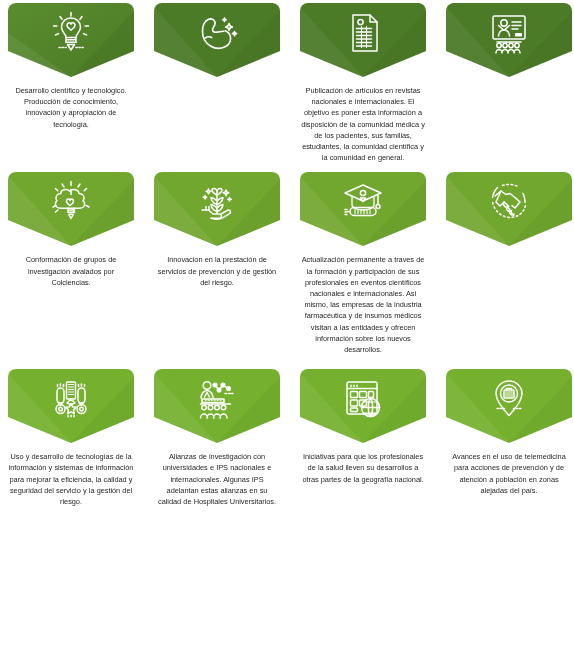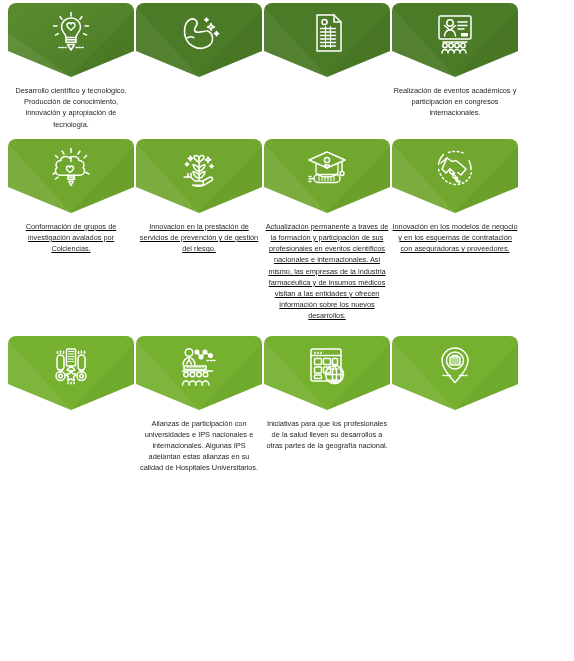--- a/index.html
+++ b/index.html
@@ -15,25 +15,25 @@
   }
   .infographic {
     width: 574px;
     position: relative;
   }
   .row {
     display: flex;
     width: 574px;
     box-sizing: border-box;
     padding: 0 8px;
-    gap: 2px;
+    gap: 20px;
     align-items: flex-start;
   }
   .row-1 { padding-top: 3px; }
-  .row-2 { padding-top: 9px; text-decoration: underline; }
+  .row-2 { padding-top: 9px; }
   .row-3 { padding-top: 14px; }
 
   .cell {
     width: 126px;
     flex: 0 0 126px;
     display: flex;
     flex-direction: column;
     align-items: center;
   }
 
@@ -142,20 +142,21 @@
         <span class="badge-icon">
           <svg viewBox="0 0 48 44" fill="none" stroke="#ffffff" stroke-width="1.5" stroke-linecap="round" stroke-linejoin="round">
             <path d="M14 4h17l7 7v29H14z"></path>
             <path d="M31 4v7h7"></path>
             <circle cx="21.5" cy="11" r="2.6"></circle>
             <path d="M17.5 17.5h15M17.5 21h15M17.5 24.5h15M17.5 28h15M17.5 31.5h15M17.5 35h15"></path>
             <path d="M22.5 15.5v21M27.5 15.5v21" stroke-width="1.1"></path>
           </svg>
         </span>
       </div>
+      <div class="caption">Publicación de artículos en revistas nacionales e internacionales. El objetivo es poner esta información a disposición de la comunidad médica y de los pacientes, sus familias, estudiantes, la comunidad científica y la comunidad en general.</div>
     </div>
 
     <div class="cell">
       <div class="badge">
         <svg class="badge-shape" viewBox="0 0 126 74">
           <path d="M8,0 H118 A8,8 0 0 1 126,8 V48 L63,74 L0,48 V8 A8,8 0 0 1 8,0 Z" fill="#4b7b26"></path>
           <path d="M126,8 L63,74 L126,48 Z" fill="#3f6b1f" opacity="0.28"></path>
           <path d="M0,4 L63,74 L0,48 Z" fill="#ffffff" opacity="0.06"></path>
         </svg>
         <span class="badge-icon">
@@ -168,21 +169,20 @@
             <rect x="30" y="22" width="7" height="3.5" rx="0.7" fill="#ffffff" stroke="none"></rect>
             <path d="M12 31h24"></path>
             <circle cx="14" cy="34.5" r="2.2"></circle>
             <circle cx="20" cy="34.5" r="2.2"></circle>
             <circle cx="26" cy="34.5" r="2.2"></circle>
             <circle cx="32" cy="34.5" r="2.2"></circle>
             <path d="M11 42c0-2 1.4-3.6 3-3.6s3 1.6 3 3.6M17 42c0-2 1.4-3.6 3-3.6s3 1.6 3 3.6M23 42c0-2 1.4-3.6 3-3.6s3 1.6 3 3.6M29 42c0-2 1.4-3.6 3-3.6s3 1.6 3 3.6"></path>
           </svg>
         </span>
       </div>
-      <div class="caption">Realización de eventos académicos y participación en congresos internacionales.</div>
     </div>
   </div>
 
   <div class="row row-2">
 
     <div class="cell">
       <div class="badge">
         <svg class="badge-shape" viewBox="0 0 126 74">
           <path d="M8,0 H118 A8,8 0 0 1 126,8 V48 L63,74 L0,48 V8 A8,8 0 0 1 8,0 Z" fill="#71a62f"></path>
           <path d="M126,8 L63,74 L126,48 Z" fill="#5f9127" opacity="0.30"></path>
@@ -265,21 +265,20 @@
             <path d="M30 17.5l5 4.5-5 6-3-2.4"></path>
             <path d="M16 11l-5 11 4 4 4-4"></path>
             <path d="M19 22l4 3.5M21.5 26.5l3.5 3M24 30.5l3 2.6M26.5 33.5l2.2 2"></path>
             <path d="M19.5 22.2c-1.3 1.4-1.2 3 .2 4.2 1.3 1.1 3 .9 4-.4M22.5 26.8c-1.2 1.4-1 3 .3 4.1 1.3 1 2.9.8 3.8-.4M25.5 30.8c-1 1.2-.8 2.6.3 3.5 1.1.9 2.5.7 3.3-.3"></path>
             <path d="M12.5 7.5a18 18 0 0 0-5 10M38 13.5a18 18 0 0 1 2 9"></path>
             <path d="M7.8 22.5l.1 1.6M9.2 26.8l.6 1.5M11.6 30.6l.9 1.3M14.8 33.8l1.2 1M18.6 36l1.4.6M22.8 37.2l1.5.3M27.2 37.3l1.5-.2M31.4 36.3l1.4-.6M35.1 34.2l1.2-1M38 31.1l.9-1.3M39.9 27.2l.5-1.5"></path>
             <path d="M17.5 5.5l1.6-.4M21.8 4.6l1.6-.1M26.2 4.6l1.6.2M30.4 5.4l1.5.5"></path>
           </svg>
         </span>
       </div>
-      <div class="caption">Innovación en los modelos de negocio y en los esquemas de contratación con aseguradoras y proveedores.</div>
     </div>
   </div>
 
   <div class="row row-3">
 
     <div class="cell">
       <div class="badge">
         <svg class="badge-shape" viewBox="0 0 126 74">
           <path d="M8,0 H118 A8,8 0 0 1 126,8 V48 L63,74 L0,48 V8 A8,8 0 0 1 8,0 Z" fill="#75b02f"></path>
           <path d="M126,8 L63,74 L126,48 Z" fill="#649a27" opacity="0.28"></path>
@@ -297,20 +296,21 @@
             <path d="M11.2 25.5l2.3 3 2.3-3"></path>
             <rect x="31" y="11" width="7" height="15" rx="3.5"></rect>
             <circle cx="34.5" cy="32" r="4.5"></circle>
             <circle cx="34.5" cy="32" r="1.8"></circle>
             <path d="M32.2 25.5l2.3 3 2.3-3"></path>
             <path d="M10.5 7.5v2M13.5 7h.01M13.4 7v2M16.5 7.5v2M31.5 7.5v2M34.4 7v2M37.5 7.5v2"></path>
             <path d="M21 38.5h.01M21 38.3v1.4M24 38.3v1.4M27 38.3v1.4"></path>
           </svg>
         </span>
       </div>
+      <div class="caption">Uso y desarrollo de tecnologías de la información y sistemas de información para mejorar la eficiencia, la calidad y seguridad  del servicio y la gestión del riesgo.</div>
     </div>
 
     <div class="cell">
       <div class="badge">
         <svg class="badge-shape" viewBox="0 0 126 74">
           <path d="M8,0 H118 A8,8 0 0 1 126,8 V48 L63,74 L0,48 V8 A8,8 0 0 1 8,0 Z" fill="#75b02f"></path>
           <path d="M126,8 L63,74 L126,48 Z" fill="#649a27" opacity="0.28"></path>
           <path d="M0,4 L63,74 L0,48 Z" fill="#ffffff" opacity="0.07"></path>
         </svg>
         <span class="badge-icon">
@@ -328,21 +328,21 @@
             <path d="M12 23.2h1.4M15 23.2h1.4M18 23.2h1.4M21 23.2h1.4M24 23.2h1.4M27 23.2h1.4" stroke-width="1"></path>
             <path d="M7.5 27h30"></path>
             <circle cx="11" cy="30.5" r="2.3"></circle>
             <circle cx="17.5" cy="30.5" r="2.3"></circle>
             <circle cx="24" cy="30.5" r="2.3"></circle>
             <circle cx="30.5" cy="30.5" r="2.3"></circle>
             <path d="M7.5 41c0-2.2 1.6-4 3.5-4s3.5 1.8 3.5 4M14 41c0-2.2 1.6-4 3.5-4s3.5 1.8 3.5 4M20.5 41c0-2.2 1.6-4 3.5-4s3.5 1.8 3.5 4M27 41c0-2.2 1.6-4 3.5-4s3.5 1.8 3.5 4"></path>
           </svg>
         </span>
       </div>
-      <div class="caption">Alianzas de participación con universidades e IPS nacionales e internacionales. Algunas IPS adelantan estas alianzas en su calidad de Hospitales Universitarios.</div>
+      <div class="caption">Alianzas de investigación con universidades e IPS nacionales e internacionales. Algunas IPS adelantan estas alianzas en su calidad de Hospitales Universitarios.</div>
     </div>
 
     <div class="cell">
       <div class="badge">
         <svg class="badge-shape" viewBox="0 0 126 74">
           <path d="M8,0 H118 A8,8 0 0 1 126,8 V48 L63,74 L0,48 V8 A8,8 0 0 1 8,0 Z" fill="#75b02f"></path>
           <path d="M126,8 L63,74 L126,48 Z" fill="#649a27" opacity="0.28"></path>
           <path d="M0,4 L63,74 L0,48 Z" fill="#ffffff" opacity="0.07"></path>
         </svg>
         <span class="badge-icon">
@@ -376,16 +376,17 @@
           <svg viewBox="0 0 48 44" fill="none" stroke="#ffffff" stroke-width="1.5" stroke-linecap="round" stroke-linejoin="round">
             <path d="M24 4c-7.2 0-13 5.6-13 12.6 0 8.6 10.3 19 13 21.9 2.7-2.9 13-13.3 13-21.9C37 9.6 31.2 4 24 4z"></path>
             <circle cx="24" cy="16.5" r="8.5"></circle>
             <rect x="19" y="13" width="10" height="8" rx="1"></rect>
             <path d="M21.5 13v-1.6h5V13"></path>
             <path d="M20.5 15h7M20.5 17h7M20.5 19h7" stroke-width="1"></path>
             <path d="M12 31.5h1.4M15 31.5h1.4M18 31.5h1.4M28.5 31.5h1.4M31.5 31.5h1.4M34.5 31.5h1.4"></path>
           </svg>
         </span>
       </div>
+      <div class="caption">Avances en el uso de telemedicina para acciones de prevención y de atención a población en zonas alejadas del país.</div>
     </div>
   </div>
 
 </div>
 
 </body></html>

